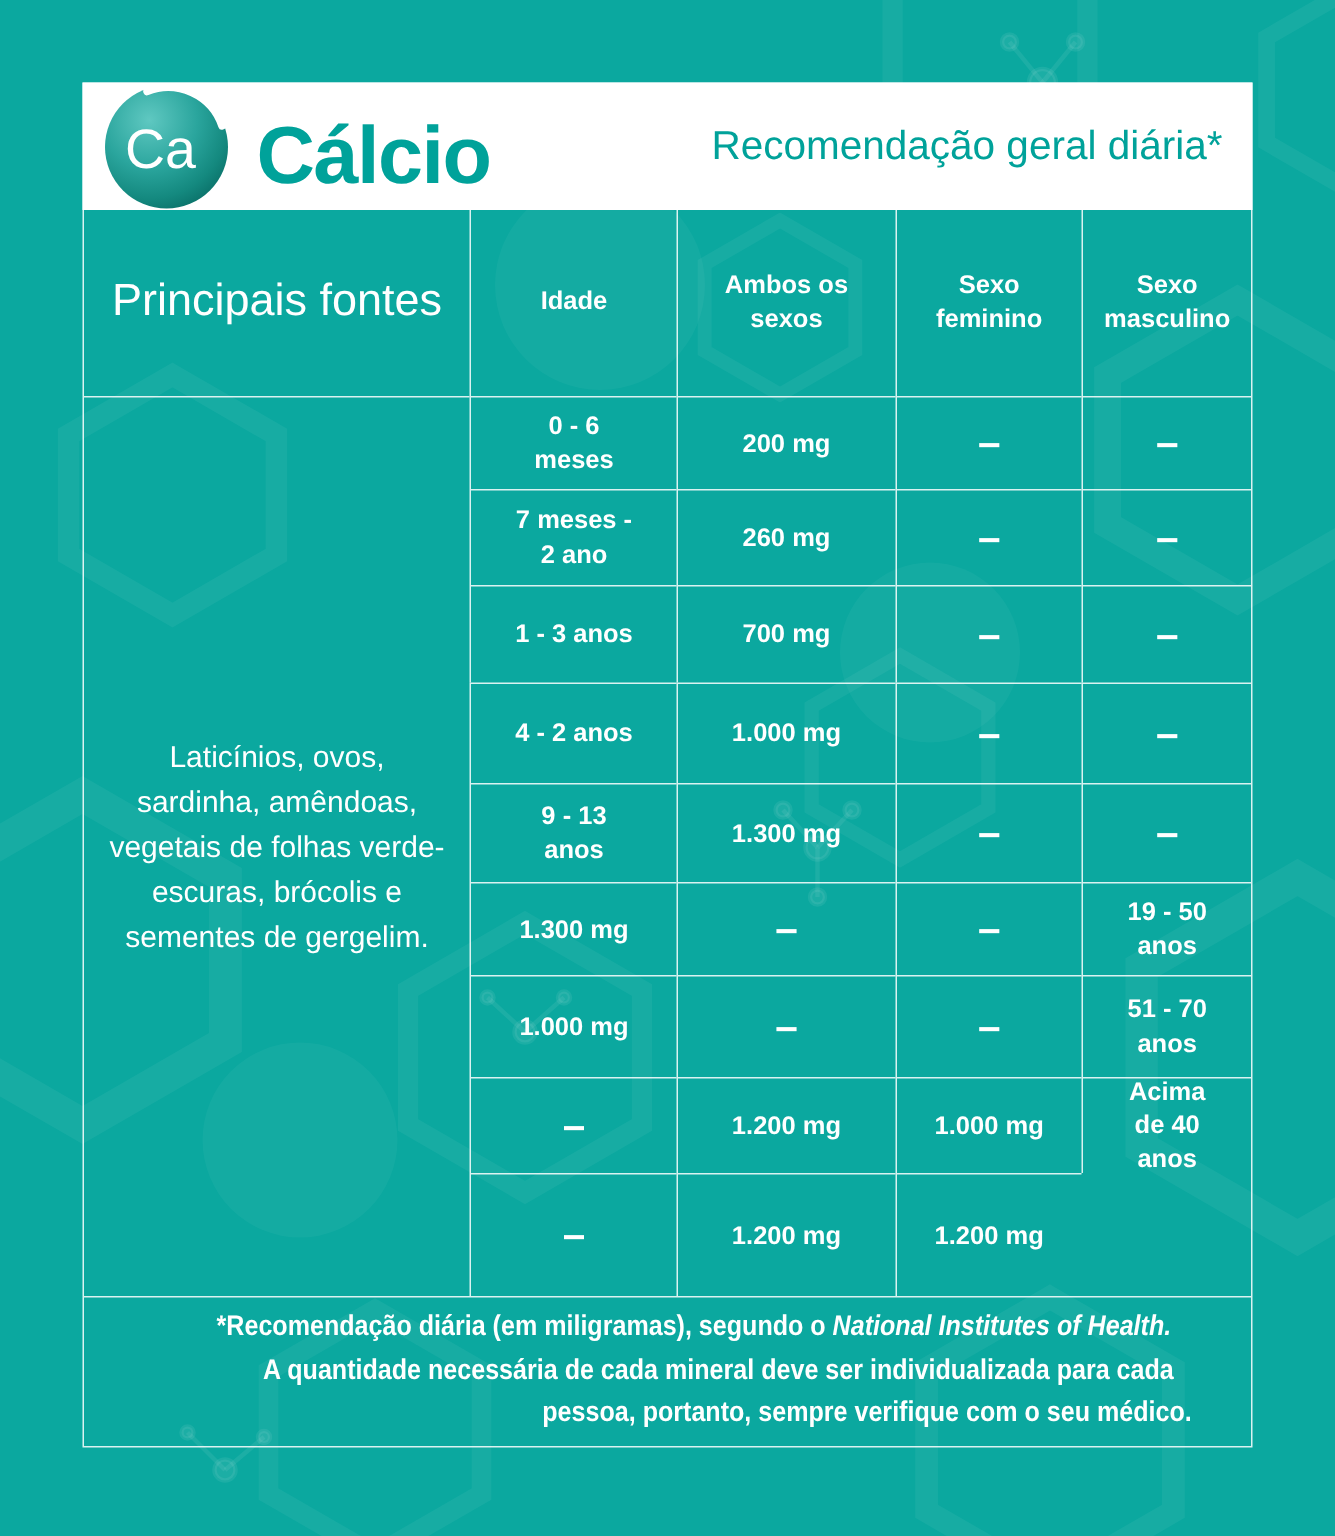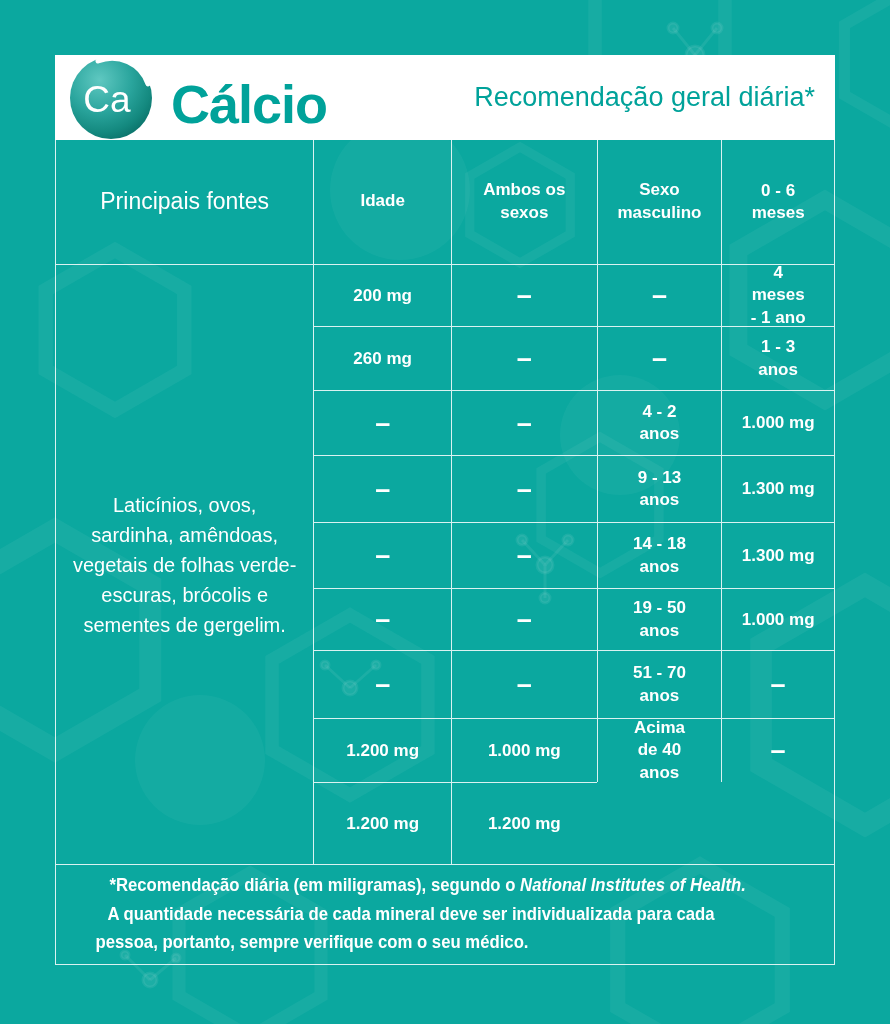--- a/index.html
+++ b/index.html
@@ -74,21 +74,21 @@
     justify-content: center;
     text-align: center;
     border-left: 1px solid rgba(255,255,255,0.85);
     border-top: 1px solid rgba(255,255,255,0.85);
     padding: 2px 10px;
   }
   .col1 { border-left: none; }
   .row1 { border-top: none; }
   .h-sources {
     grid-column: 1; grid-row: 1;
-    font-size: 23px;
+    font-size: 30px;
     font-weight: 400;
     line-height: 1.35;
   }
   .h-col {
     font-size: 17px;
     font-weight: 700;
     line-height: 1.35;
   }
   .sources-cell {
     grid-column: 1;
@@ -100,21 +100,21 @@
   }
   .c-idade { font-size: 17px; font-weight: 700; line-height: 1.3; padding: 2px 28px; }
   .c-val   { font-size: 17px; font-weight: 700; }
   .dash    { font-size: 27px; font-weight: 700; line-height: 0.6; }
   
   .footnote {
     flex: 1;
     border-top: 1px solid rgba(255,255,255,0.85);
     display: flex;
     flex-direction: column;
-    align-items: flex-start;
+    align-items: flex-end;
     justify-content: center;
     color: #ffffff;
     padding: 6px 10px 14px 10px;
   }
   .footnote-line {
     font-size: 19px;
     font-weight: 700;
     line-height: 1.5;
     white-space: nowrap;
     transform: scaleX(0.88);
@@ -202,43 +202,45 @@
         <h1 class="app-title">Cálcio</h1>
       </div>
       <div class="app-subtitle">Recomendação geral diária*</div>
     </header>
 
     <div class="reco-table">
 
       <div class="cell col1 row1 h-sources">Principais fontes</div>
       <div class="cell row1 h-col">Idade</div>
       <div class="cell row1 h-col">Ambos os sexos</div>
+      <div class="cell row1 h-col">Sexo feminino</div>
       <div class="cell row1 h-col">Sexo masculino</div>
 
       <div class="cell col1 sources-cell">Laticínios, ovos, sardinha, amêndoas, vegetais de folhas verde-escuras, brócolis e sementes de gergelim.</div>
 
       <div class="cell c-idade">0 - 6 meses</div>
       <div class="cell c-val">200 mg</div>
       <div class="cell c-val">
           <span class="dash">–</span>
         </div>
       <div class="cell c-val">
           <span class="dash">–</span>
         </div>
 
-      <div class="cell c-idade">4 meses - 1 ano</div>
+      <div class="cell c-idade">7 meses - 2 ano</div>
       <div class="cell c-val">260 mg</div>
       <div class="cell c-val">
           <span class="dash">–</span>
         </div>
       <div class="cell c-val">
           <span class="dash">–</span>
         </div>
 
       <div class="cell c-idade">1 - 3 anos</div>
+      <div class="cell c-val">700 mg</div>
       <div class="cell c-val">
           <span class="dash">–</span>
         </div>
       <div class="cell c-val">
           <span class="dash">–</span>
         </div>
 
       <div class="cell c-idade">4 - 2 anos</div>
       <div class="cell c-val">1.000 mg</div>
       <div class="cell c-val">
@@ -250,21 +252,20 @@
 
       <div class="cell c-idade">9 - 13 anos</div>
       <div class="cell c-val">1.300 mg</div>
       <div class="cell c-val">
           <span class="dash">–</span>
         </div>
       <div class="cell c-val">
           <span class="dash">–</span>
         </div>
 
-      <div class="cell c-idade">14 - 18 anos</div>
       <div class="cell c-val">1.300 mg</div>
       <div class="cell c-val">
           <span class="dash">–</span>
         </div>
       <div class="cell c-val">
           <span class="dash">–</span>
         </div>
 
       <div class="cell c-idade">19 - 50 anos</div>
       <div class="cell c-val">1.000 mg</div>

